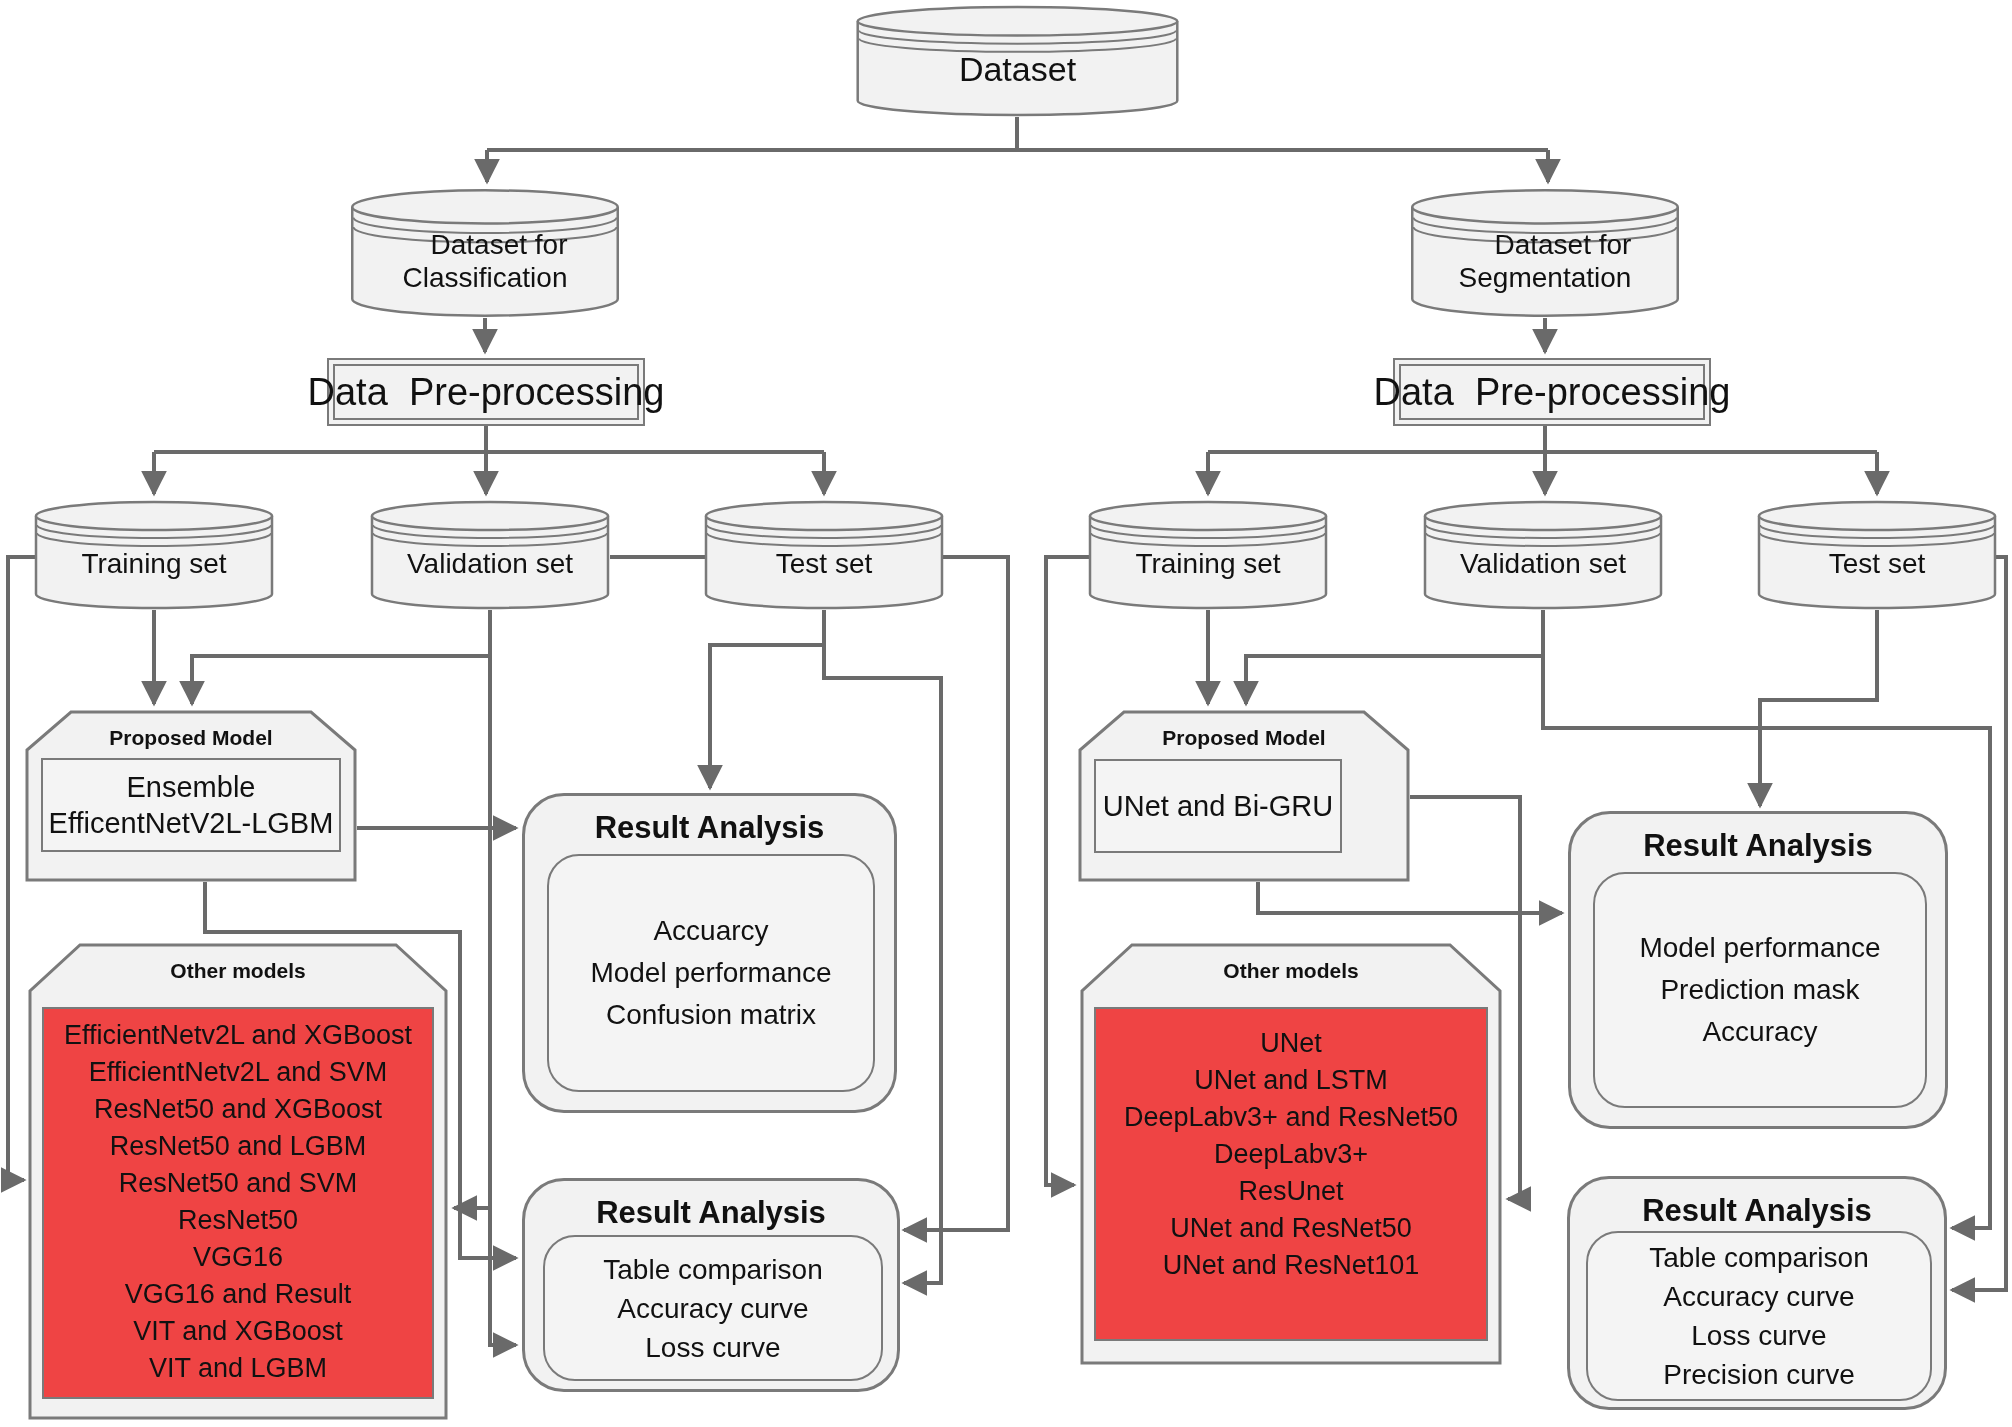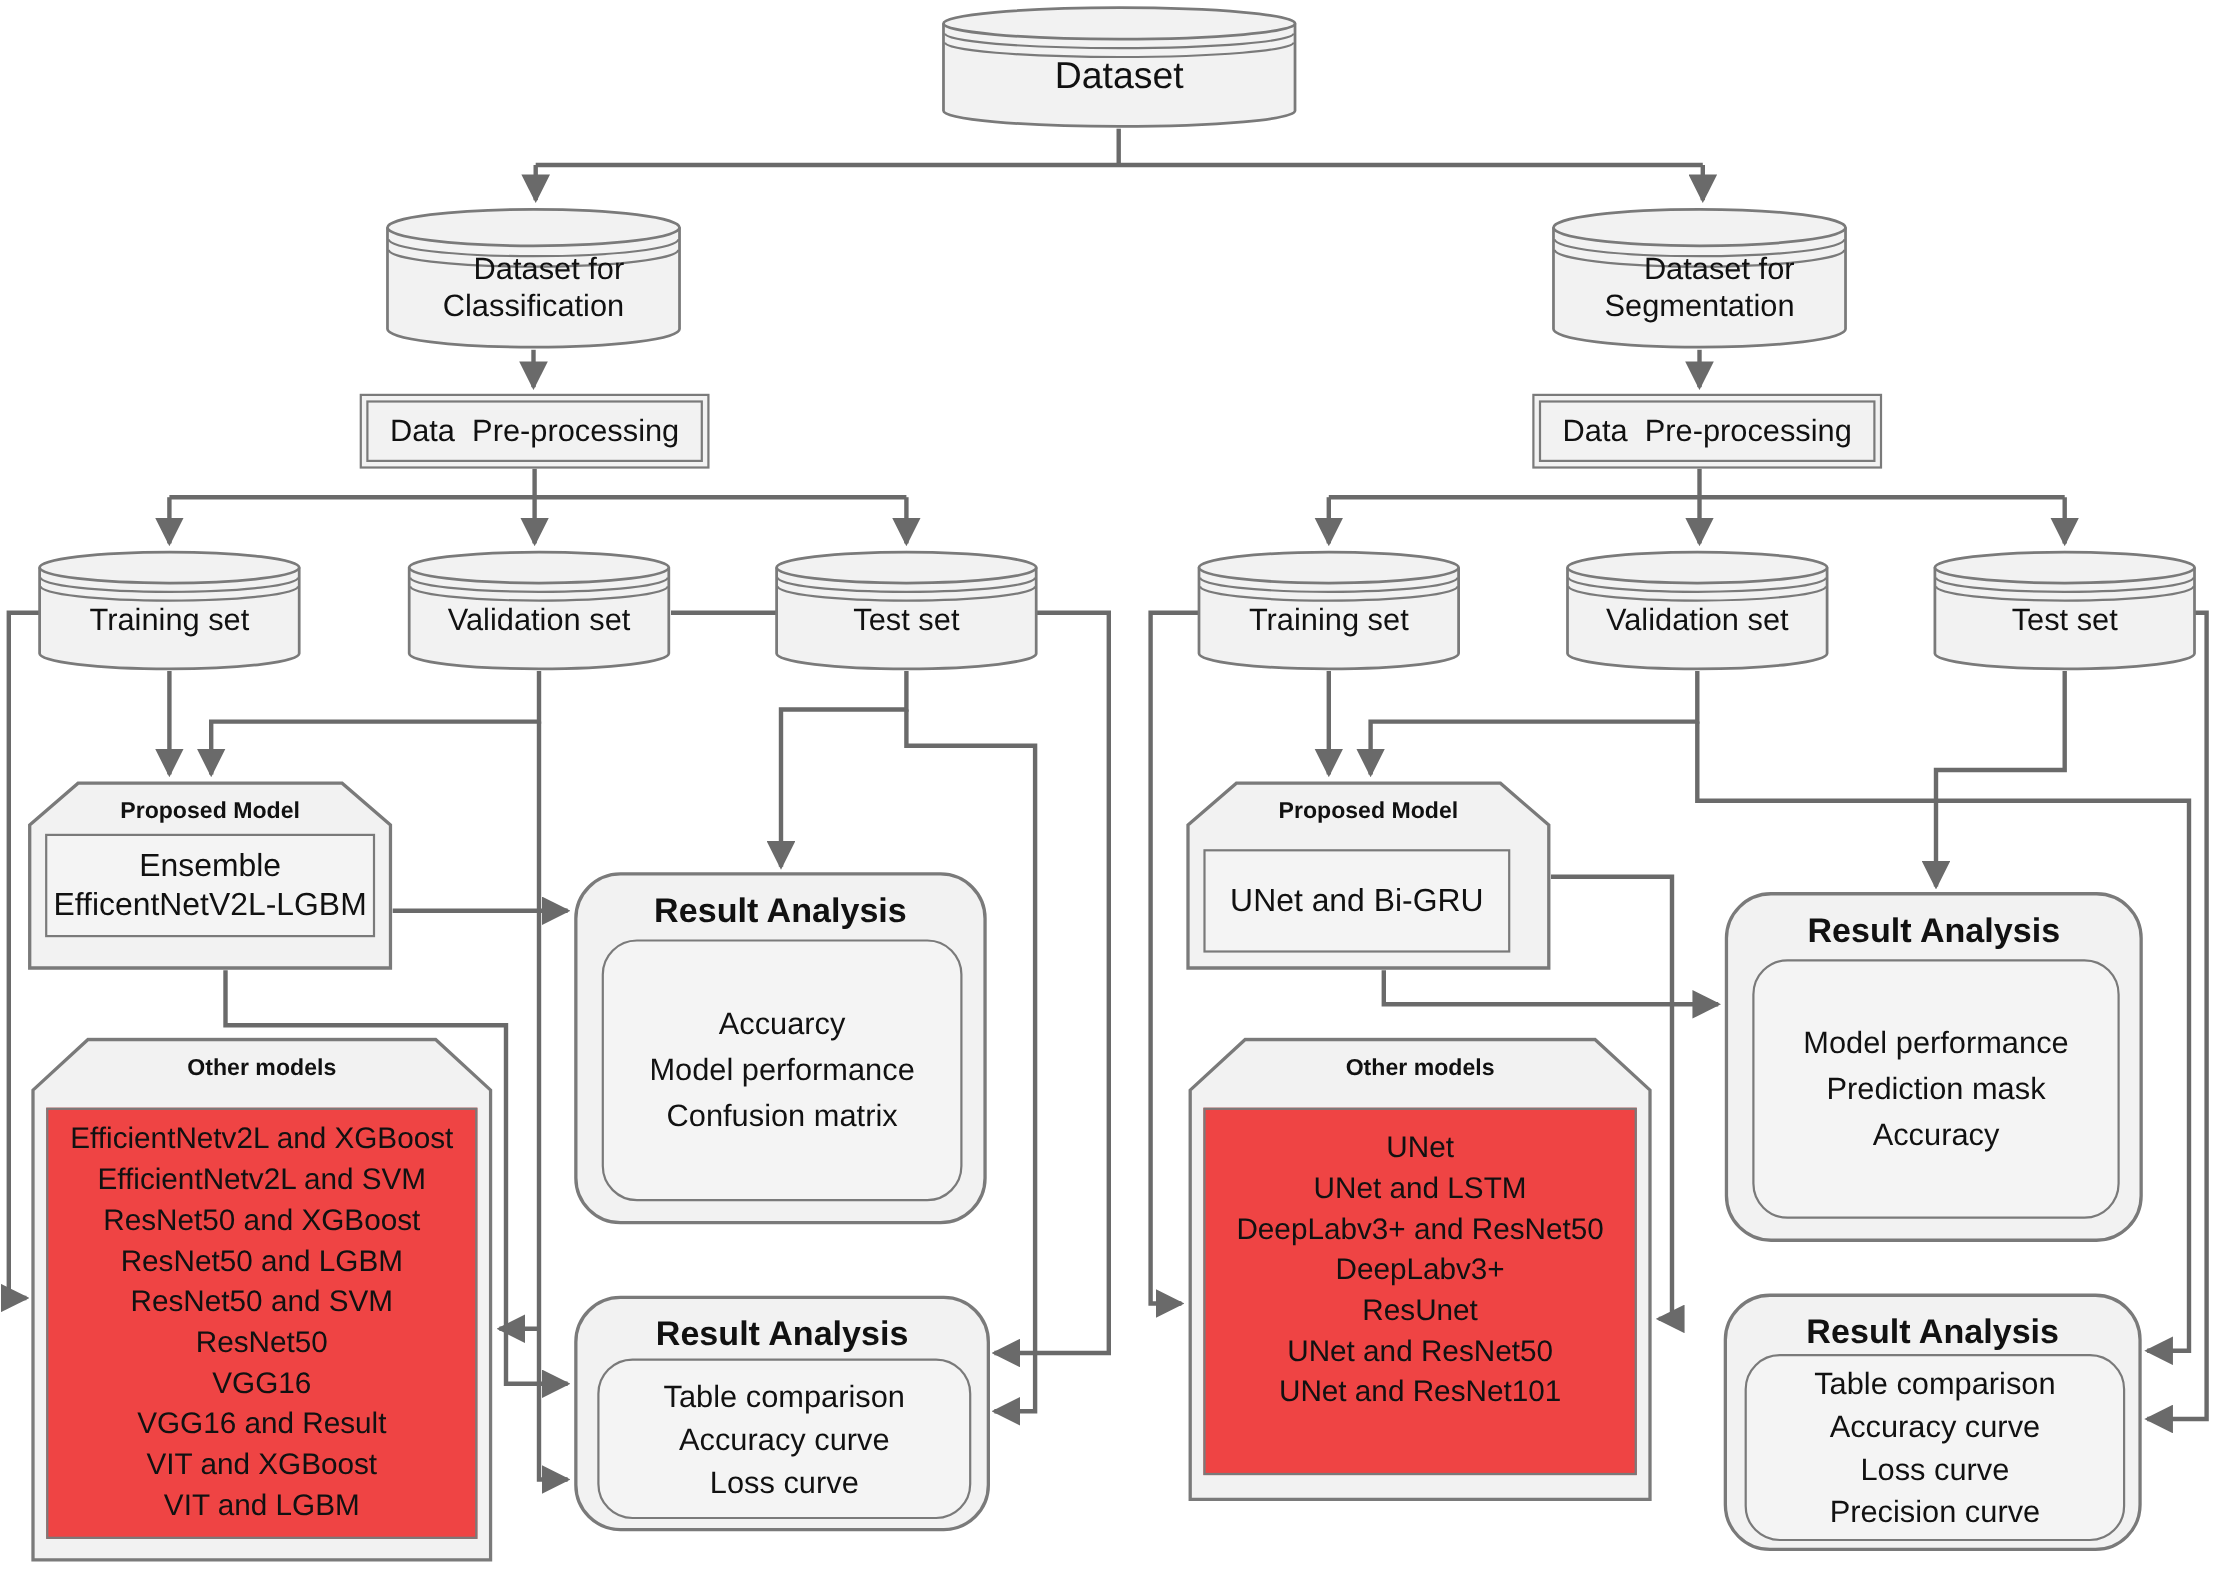--- a/index.html
+++ b/index.html
@@ -12,21 +12,21 @@
   .node{position:absolute;z-index:2;}
   
   .cyl{display:flex;align-items:center;justify-content:center;}
   .cyl svg{position:absolute;left:0;top:0;width:100%;height:100%;}
   .cyl-label{position:relative;z-index:3;padding-top:16px;text-align:right;
     font-size:28px;line-height:33px;}
   .cyl-label.big{font-size:34px;}
   
   .prep{background:#f2f2f2;border:2px solid #7a7a7a;box-sizing:border-box;padding:4px;}
   .prep-inner{width:100%;height:100%;border:2px solid #7a7a7a;box-sizing:border-box;
-    display:flex;align-items:center;justify-content:center;font-size:28px;white-space:pre;}
+    display:flex;align-items:center;justify-content:center;font-size:38px;white-space:pre;}
   
   .plaque svg.bg{position:absolute;left:0;top:0;width:100%;height:100%;}
   .plaque-title{position:relative;z-index:3;text-align:center;padding-top:16px;
     font-size:21px;font-weight:bold;}
   .plaque-inner{position:absolute;z-index:3;background:#f4f4f4;border:2px solid #7a7a7a;
     box-sizing:border-box;display:flex;align-items:center;justify-content:center;
     text-align:center;font-size:29px;line-height:36px;}
   .model-list{position:absolute;z-index:3;background:#ef4444;border:2px solid #7a7a7a;
     box-sizing:border-box;text-align:center;font-size:27px;}
   .model-list .mi{line-height:37px;}
@@ -196,21 +196,21 @@
     </svg>
     <div class="plaque-title">Proposed Model</div>
     <div class="plaque-inner" style="left:16px;top:48px;width:300px;height:94px;">Ensemble EfficentNetV2L-LGBM</div>
   </div>
 
   <div class="node plaque" style="left:1078px;top:710px;width:332px;height:172px;">
     <svg class="bg" viewBox="0 0 332 172" preserveAspectRatio="none">
       <polygon class="plq" points="46,2 286,2 330,40 330,170 2,170 2,40"></polygon>
     </svg>
     <div class="plaque-title">Proposed Model</div>
-    <div class="plaque-inner" style="left:16px;top:62px;width:279px;height:94px;">UNet and Bi-GRU</div>
+    <div class="plaque-inner" style="left:16px;top:49px;width:248px;height:94px;">UNet and Bi-GRU</div>
   </div>
 
   <div class="node plaque" style="left:28px;top:943px;width:420px;height:477px;">
     <svg class="bg" viewBox="0 0 420 477" preserveAspectRatio="none">
       <polygon class="plq" points="52,2 368,2 418,48 418,475 2,475 2,48"></polygon>
     </svg>
     <div class="plaque-title">Other models</div>
     <div class="model-list" style="left:14px;top:64px;width:392px;height:392px;padding-top:8px;">
       <div class="mi">EfficientNetv2L and XGBoost</div>
       <div class="mi">EfficientNetv2L and SVM</div>

